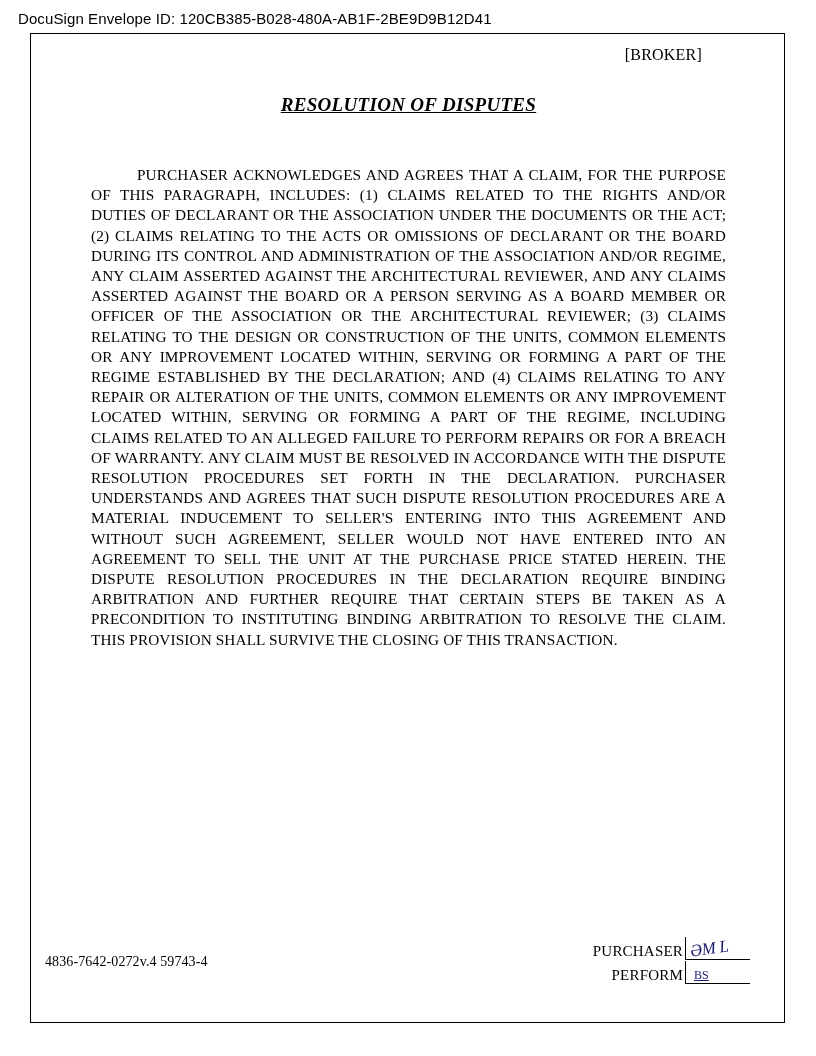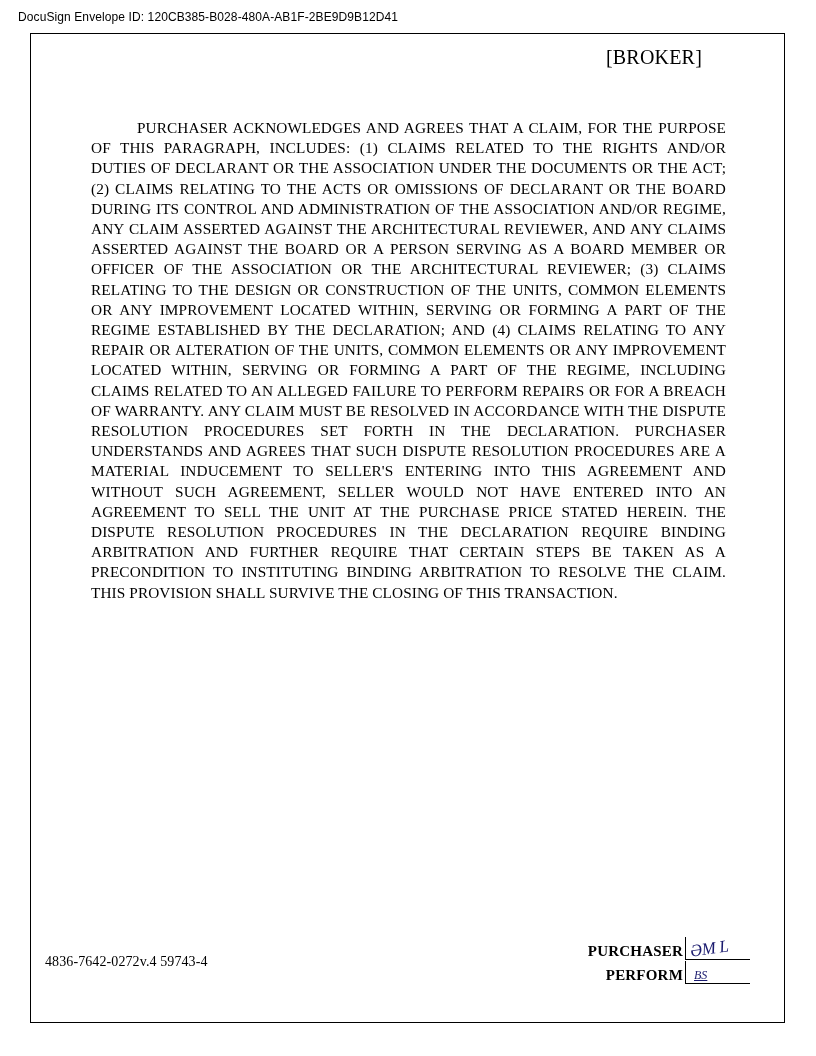--- a/index.html
+++ b/index.html
@@ -13,21 +13,21 @@
     font-family: "Liberation Serif", serif;
     color: #000000;
     position: relative;
     overflow: hidden;
   }
   .docusign-bar {
     position: absolute;
     top: 10px;
     left: 18px;
     font-family: "Liberation Sans", sans-serif;
-    font-size: 12px;
+    font-size: 15px;
     letter-spacing: 0.1px;
     color: #000;
     white-space: nowrap;
   }
   .page-frame {
     position: absolute;
     left: 30px;
     top: 33px;
     width: 755px;
     height: 990px;
@@ -36,21 +36,21 @@
     background: #fff;
   }
   .content {
     position: absolute;
     left: 60px;
     top: 12px;
     width: 635px;
   }
   .broker-line {
     text-align: right;
-    font-size: 20px;
+    font-size: 16px;
     padding-right: 24px;
     letter-spacing: 0.2px;
   }
   .doc-title {
     text-align: center;
     font-size: 19px;
     font-weight: bold;
     font-style: italic;
     text-decoration: underline;
     margin-top: 30px;
@@ -96,21 +96,20 @@
   .sig-row {
     display: flex;
     align-items: flex-end;
     justify-content: flex-end;
     height: 24px;
   }
   .sig-label {
     letter-spacing: 0.2px;
     white-space: nowrap;
     padding-right: 2px;
-    font-weight: bold;
   }
   .sig-field {
     width: 64px;
     border-bottom: 1px solid #000;
     border-left: 1px solid #000;
     height: 22px;
     position: relative;
     overflow: visible;
   }
   .sig-field.second {
@@ -125,36 +124,36 @@
     font-size: 17px;
     transform: rotate(-8deg);
     white-space: nowrap;
     color: #1a1a6e;
   }
   .sig-initials {
     position: absolute;
     left: 8px;
     bottom: 0px;
     font-family: "Liberation Serif", serif;
-    font-style: italic;
     font-size: 12px;
     white-space: nowrap;
     color: #1a1a6e;
     text-decoration: underline;
   }
 </style>
 </head>
 <body>
 
 <div class="docusign-bar">DocuSign Envelope ID: 120CB385-B028-480A-AB1F-2BE9D9B12D41</div>
 
 <div class="page-frame">
 
   <div class="content">
     <div class="broker-line">[BROKER]</div>
+    <div class="doc-title">RESOLUTION OF DISPUTES</div>
     <div class="body-para">PURCHASER ACKNOWLEDGES AND AGREES THAT A CLAIM, FOR THE PURPOSE OF THIS PARAGRAPH, INCLUDES: (1) CLAIMS RELATED TO THE RIGHTS AND/OR DUTIES OF DECLARANT OR THE ASSOCIATION UNDER THE DOCUMENTS OR THE ACT; (2) CLAIMS RELATING TO THE ACTS OR OMISSIONS OF DECLARANT OR THE BOARD DURING ITS CONTROL AND ADMINISTRATION OF THE ASSOCIATION AND/OR REGIME, ANY CLAIM ASSERTED AGAINST THE ARCHITECTURAL REVIEWER, AND ANY CLAIMS ASSERTED AGAINST THE BOARD OR A PERSON SERVING AS A BOARD MEMBER OR OFFICER OF THE ASSOCIATION OR THE ARCHITECTURAL REVIEWER; (3) CLAIMS RELATING TO THE DESIGN OR CONSTRUCTION OF THE UNITS, COMMON ELEMENTS OR ANY IMPROVEMENT LOCATED WITHIN, SERVING OR FORMING A PART OF THE REGIME ESTABLISHED BY THE DECLARATION; AND (4) CLAIMS RELATING TO ANY REPAIR OR ALTERATION OF THE UNITS, COMMON ELEMENTS OR ANY IMPROVEMENT LOCATED WITHIN, SERVING OR FORMING A PART OF THE REGIME, INCLUDING CLAIMS RELATED TO AN ALLEGED FAILURE TO PERFORM REPAIRS OR FOR A BREACH OF WARRANTY. ANY CLAIM MUST BE RESOLVED IN ACCORDANCE WITH THE DISPUTE RESOLUTION PROCEDURES SET FORTH IN THE DECLARATION. PURCHASER UNDERSTANDS AND AGREES THAT SUCH DISPUTE RESOLUTION PROCEDURES ARE A MATERIAL INDUCEMENT TO SELLER'S ENTERING INTO THIS AGREEMENT AND WITHOUT SUCH AGREEMENT, SELLER WOULD NOT HAVE ENTERED INTO AN AGREEMENT TO SELL THE UNIT AT THE PURCHASE PRICE STATED HEREIN. THE DISPUTE RESOLUTION PROCEDURES IN THE DECLARATION REQUIRE BINDING ARBITRATION AND FURTHER REQUIRE THAT CERTAIN STEPS BE TAKEN AS A PRECONDITION TO INSTITUTING BINDING ARBITRATION TO RESOLVE THE CLAIM. THIS PROVISION SHALL SURVIVE THE CLOSING OF THIS TRANSACTION.</div>
   </div>
 
   <div class="footer">
     <div class="footer-ref">4836-7642-0272v.4 59743-4</div>
 
     <div class="sig-block">
       <div class="sig-row">
         <span class="sig-label">PURCHASER</span>
         <span class="sig-field">

